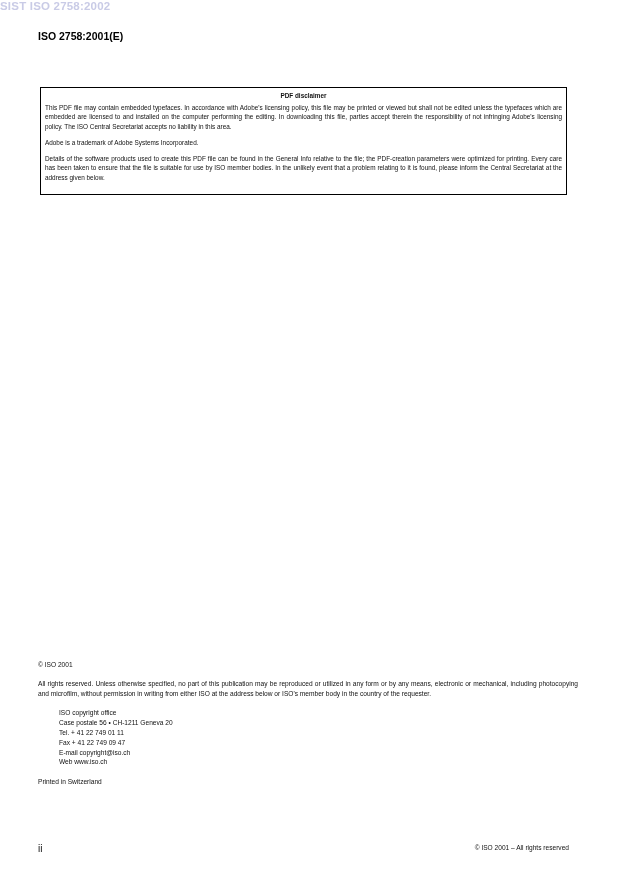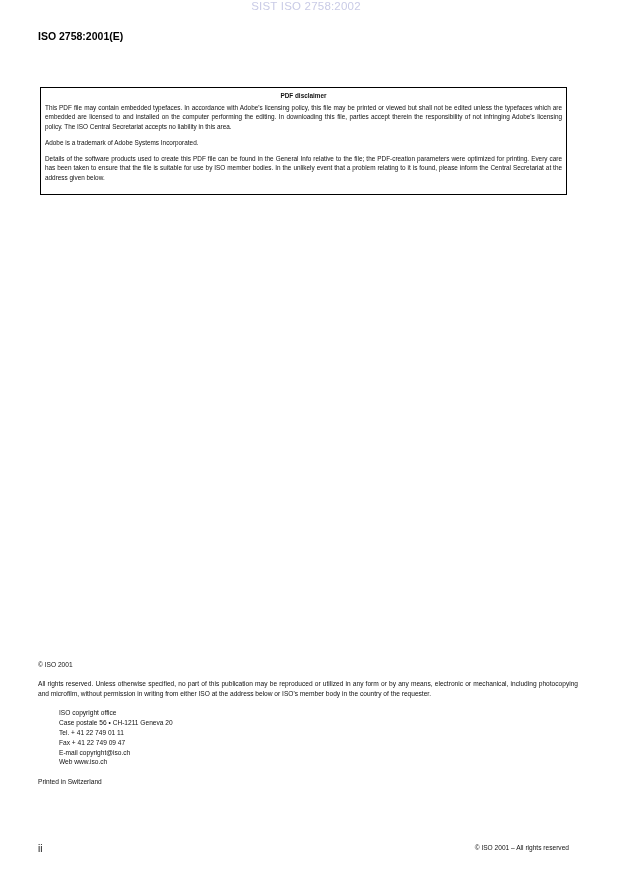--- a/index.html
+++ b/index.html
@@ -1,21 +1,21 @@
 <!DOCTYPE html>
 <html><head>
   <meta charset="utf-8">
   <style>
     * { margin: 0; padding: 0; box-sizing: border-box; }
     html, body { width: 619px; height: 876px; background: #ffffff; overflow: hidden; }
     body { position: relative; font-family: "Liberation Sans", sans-serif; color: #111; }
 
     .watermark {
-      position: absolute; top: 0; left: 0; width: 612px; text-align: center;
-      font-family: "Liberation Sans", sans-serif; font-weight: normal;
+      position: absolute; top: 0; left: 0; width: 612px; 
+      font-family: "Liberation Sans", sans-serif; font-weight: bold;
       font-size: 11.5px; color: #c9cbe6; letter-spacing: 0.2px; line-height: 12px;
     }
     .doc-id {
       position: absolute; top: 30px; left: 38px;
       font-size: 10.5px; font-weight: bold; color: #000;
     }
     .disclaimer {
       position: absolute; top: 87px; left: 40px; width: 527px; height: 108px;
       border: 1px solid #000; padding: 3px 4px 0 4px;
       font-size: 6.4px; line-height: 9.7px; color: #111;

